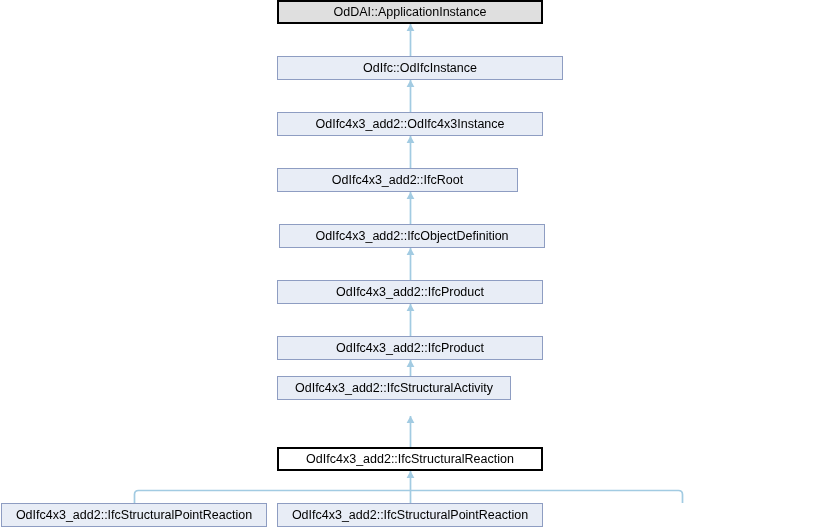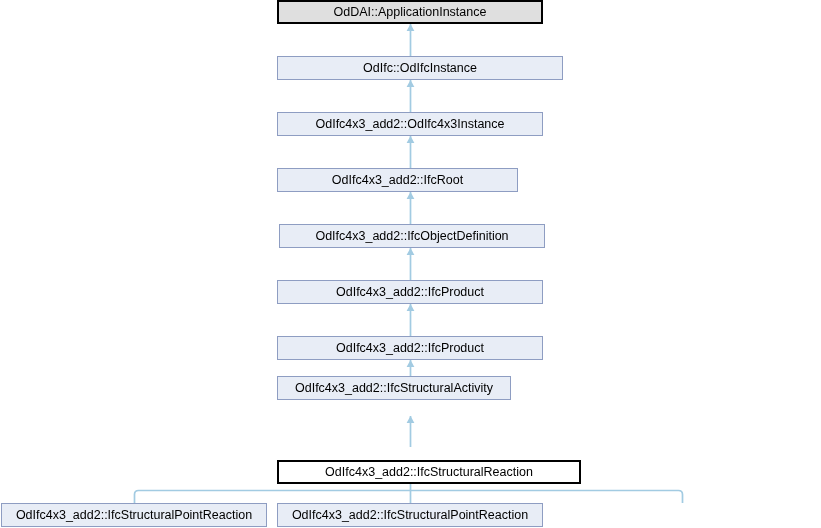--- a/index.html
+++ b/index.html
@@ -81,18 +81,18 @@
   </svg>
 
   <div class="node gray" style="left:277px; top:0px;   width:266px">OdDAI::ApplicationInstance</div>
   <div class="node light" style="left:277px; top:56px;  width:286px">OdIfc::OdIfcInstance</div>
   <div class="node light" style="left:277px; top:112px; width:266px">OdIfc4x3_add2::OdIfc4x3Instance</div>
   <div class="node light" style="left:277px; top:168px; width:241px">OdIfc4x3_add2::IfcRoot</div>
   <div class="node light" style="left:279px; top:224px; width:266px">OdIfc4x3_add2::IfcObjectDefinition</div>
   <div class="node light" style="left:277px; top:280px; width:266px">OdIfc4x3_add2::IfcProduct</div>
   <div class="node light" style="left:277px; top:336px; width:266px">OdIfc4x3_add2::IfcProduct</div>
   <div class="node light" style="left:277px; top:376px; width:234px">OdIfc4x3_add2::IfcStructuralActivity</div>
-  <div class="node focal" style="left:277px; top:460px; width:304px">OdIfc4x3_add2::IfcStructuralReaction</div>
+  <div class="node focal" style="left:277px; top:447px; width:266px">OdIfc4x3_add2::IfcStructuralReaction</div>
 
   <div class="node light" style="left:1px;   top:503px; width:266px">OdIfc4x3_add2::IfcStructuralPointReaction</div>
   <div class="node light" style="left:277px; top:503px; width:266px">OdIfc4x3_add2::IfcStructuralPointReaction</div>
 
 </div>
 
 </body></html>

